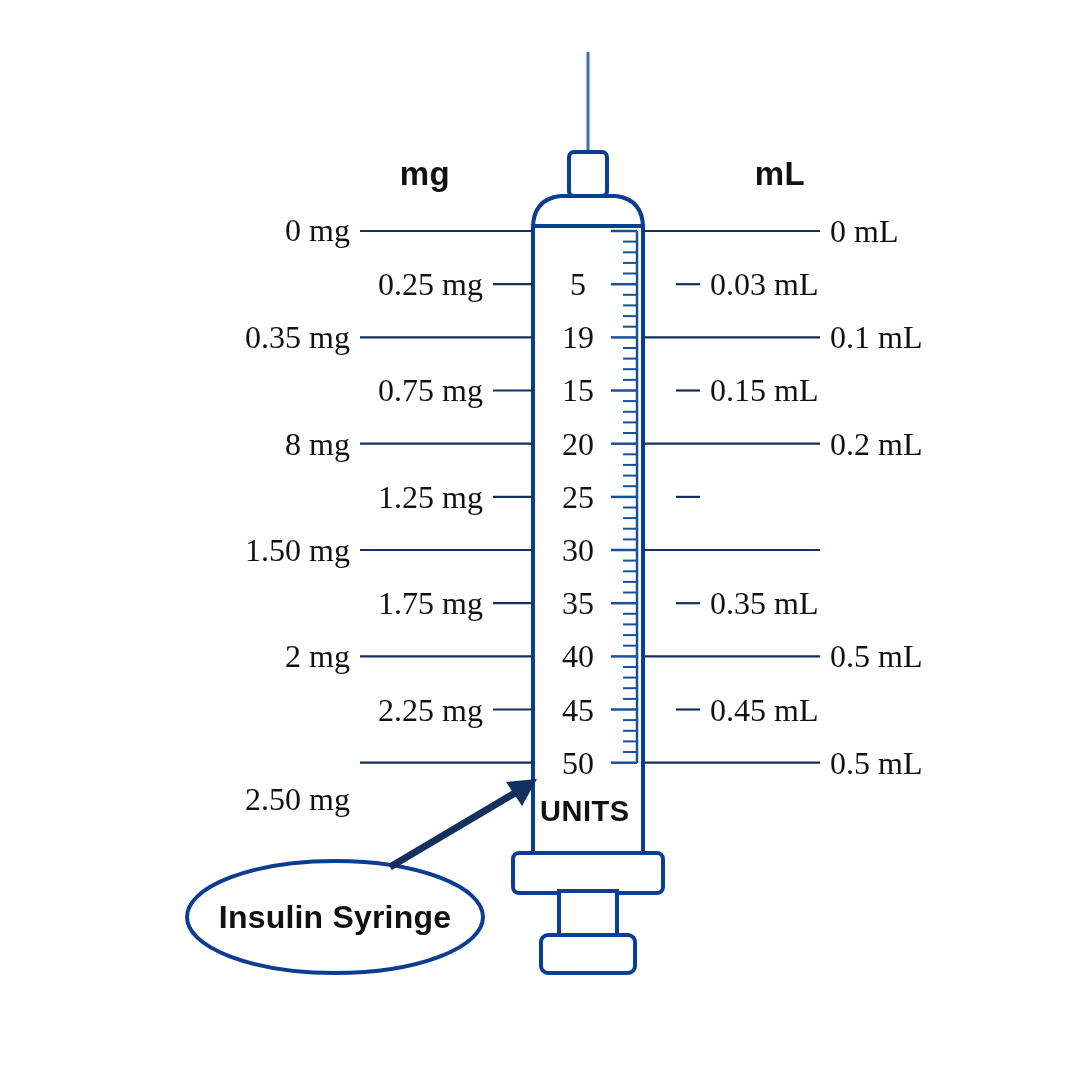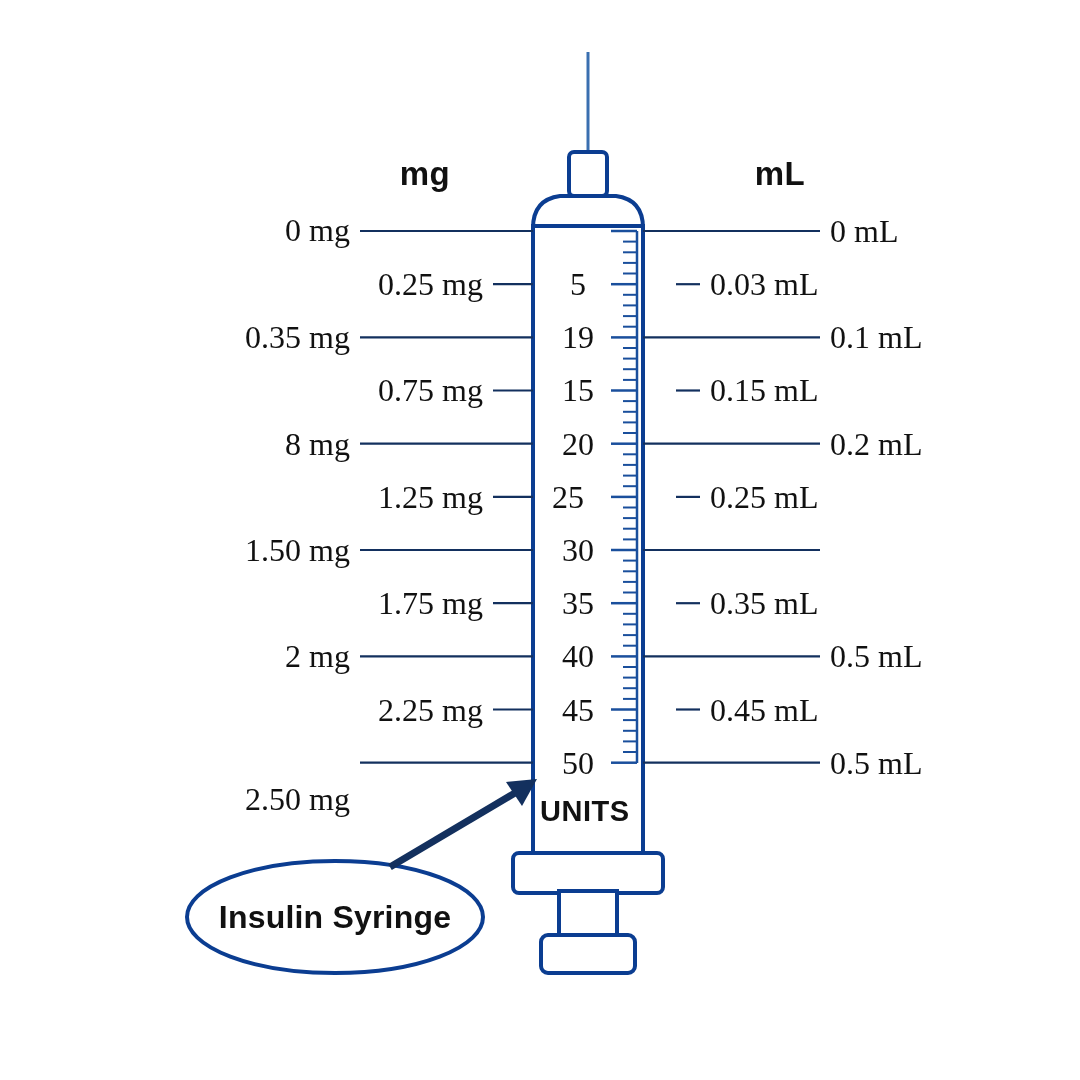--- a/index.html
+++ b/index.html
@@ -205,35 +205,34 @@
   <div class="lbl lbl-left" style="left:140px; top:534px; width:210px;">1.50 mg</div>
   <div class="lbl lbl-left" style="left:273px; top:587px; width:210px;">1.75 mg</div>
   <div class="lbl lbl-left" style="left:140px; top:640px; width:210px;">2 mg</div>
   <div class="lbl lbl-left" style="left:273px; top:694px; width:210px;">2.25 mg</div>
   <div class="lbl lbl-left" style="left:140px; top:747px; width:210px;margin-top:36px;">2.50 mg</div>
 
   <div class="unitnum" style="left:548px; top:268px;">5</div>
   <div class="unitnum" style="left:548px; top:321px;">19</div>
   <div class="unitnum" style="left:548px; top:374px;">15</div>
   <div class="unitnum" style="left:548px; top:428px;">20</div>
-  <div class="unitnum" style="left:524px; top:481px;text-align:right;">25</div>
+  <div class="unitnum" style="left:548px; top:481px;">25</div>
   <div class="unitnum" style="left:548px; top:534px;">30</div>
   <div class="unitnum" style="left:548px; top:587px;">35</div>
   <div class="unitnum" style="left:548px; top:640px;">40</div>
   <div class="unitnum" style="left:548px; top:694px;">45</div>
   <div class="unitnum" style="left:548px; top:747px;">50</div>
 
   <div class="units-word">UNITS</div>
 
   <div class="lbl lbl-right" style="left:830px; top:215px; width:230px;">0 mL</div>
   <div class="lbl lbl-right" style="left:710px; top:268px; width:230px;">0.03 mL</div>
   <div class="lbl lbl-right" style="left:830px; top:321px; width:230px;">0.1 mL</div>
   <div class="lbl lbl-right" style="left:710px; top:374px; width:230px;">0.15 mL</div>
   <div class="lbl lbl-right" style="left:830px; top:428px; width:230px;">0.2 mL</div>
-  <div class="lbl lbl-right" style="left:710px; top:481px; width:230px;">0.25 mL</div>
   <div class="lbl lbl-right" style="left:710px; top:587px; width:230px;">0.35 mL</div>
   <div class="lbl lbl-right" style="left:830px; top:640px; width:230px;">0.5 mL</div>
   <div class="lbl lbl-right" style="left:710px; top:694px; width:230px;">0.45 mL</div>
   <div class="lbl lbl-right" style="left:830px; top:747px; width:230px;">0.5 mL</div>
 
   <div class="callout-text">Insulin Syringe</div>
 
 </div>
 
 </body></html>

